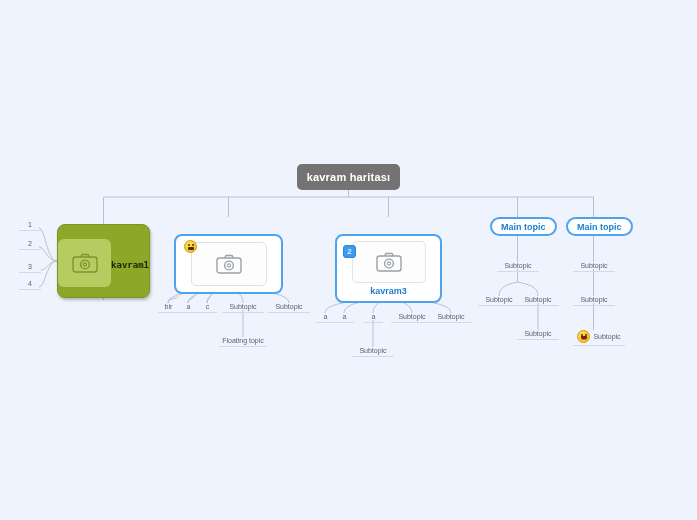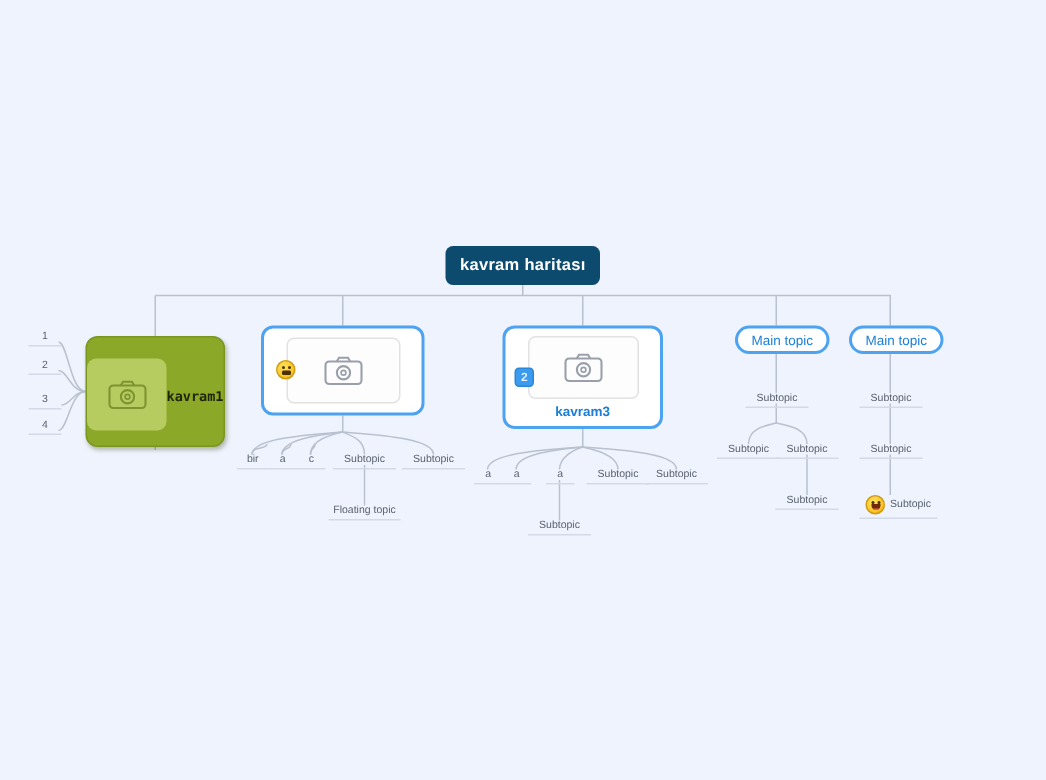--- a/index.html
+++ b/index.html
@@ -27,21 +27,21 @@
     pointer-events: none;
   }
 
   
   .root-node {
     position: absolute;
     left: 297px;
     top: 164px;
     width: 103px;
     height: 26px;
-    background: #0c4a6e;
+    background: #737373;
     border-radius: 5px;
     display: flex;
     align-items: center;
     justify-content: center;
     box-sizing: border-box;
   }
   .root-node .label {
     color: #ffffff;
     font-size: 11px;
     font-weight: bold;
@@ -87,20 +87,21 @@
   .blue-node {
     position: absolute;
     background: #ffffff;
     border: 2px solid #4da3f0;
     border-radius: 8px;
     box-sizing: border-box;
     display: flex;
     flex-direction: column;
     align-items: center;
     justify-content: center;
+    margin-top: 17px;
   }
   .blue-node.n2 {
     left: 174px;
     top: 217px;
     width: 109px;
     height: 60px;
   }
   .blue-node.n3 {
     left: 335px;
     top: 217px;
@@ -201,21 +202,21 @@
     border: 2px solid #4da3f0;
     border-radius: 10px;
     box-sizing: border-box;
     display: flex;
     align-items: center;
     justify-content: center;
     padding: 0 9px;
   }
   .pill .label {
     font-size: 9px;
-    font-weight: normal;
+    font-weight: bold;
     color: #1a7fd4;
     white-space: nowrap;
   }
 
   
   .leaf {
     position: absolute;
     display: flex;
     align-items: center;
     justify-content: center;

